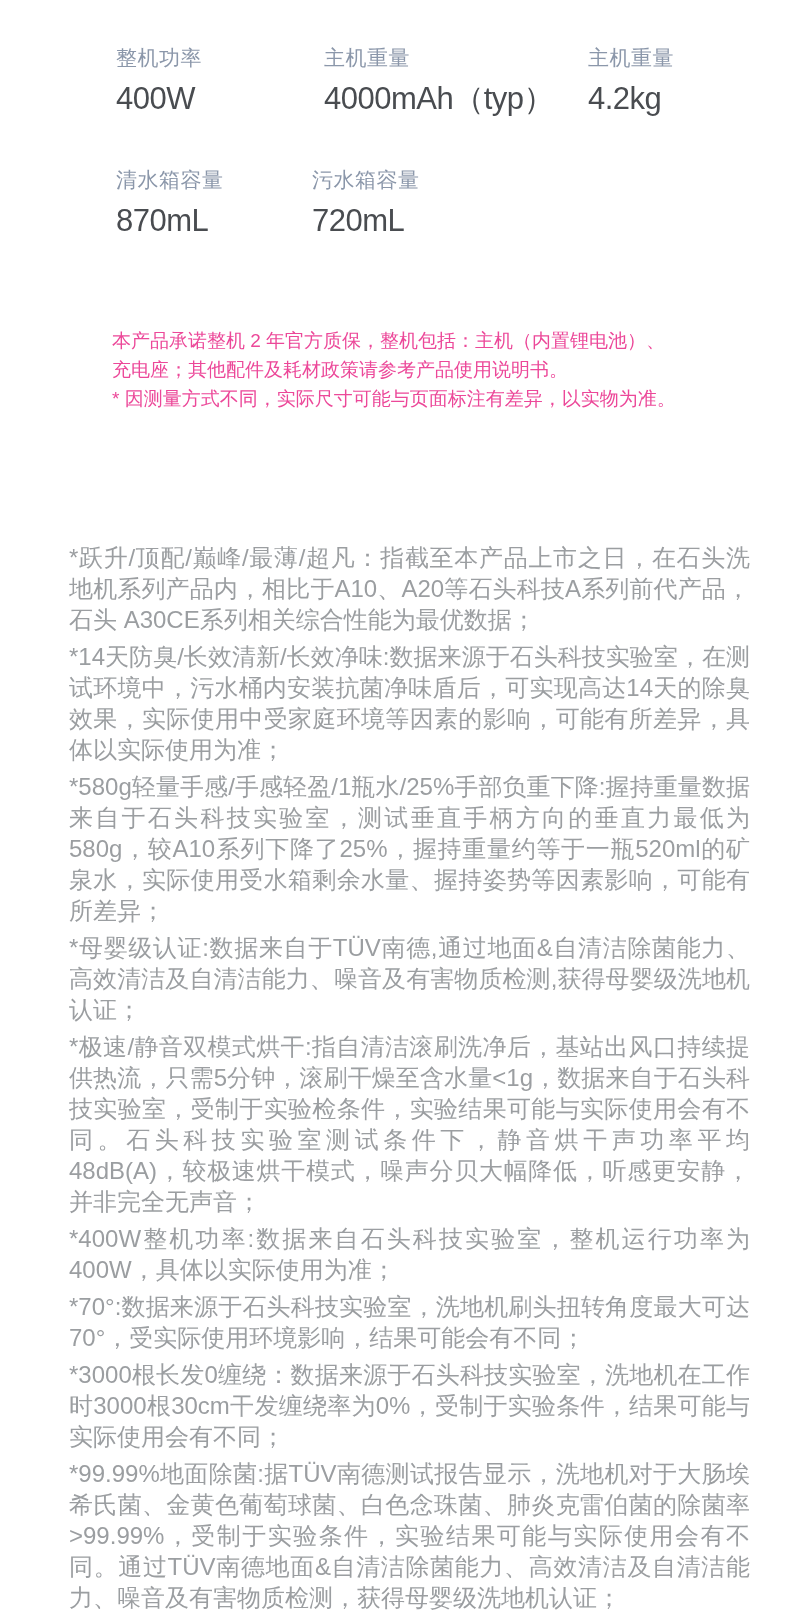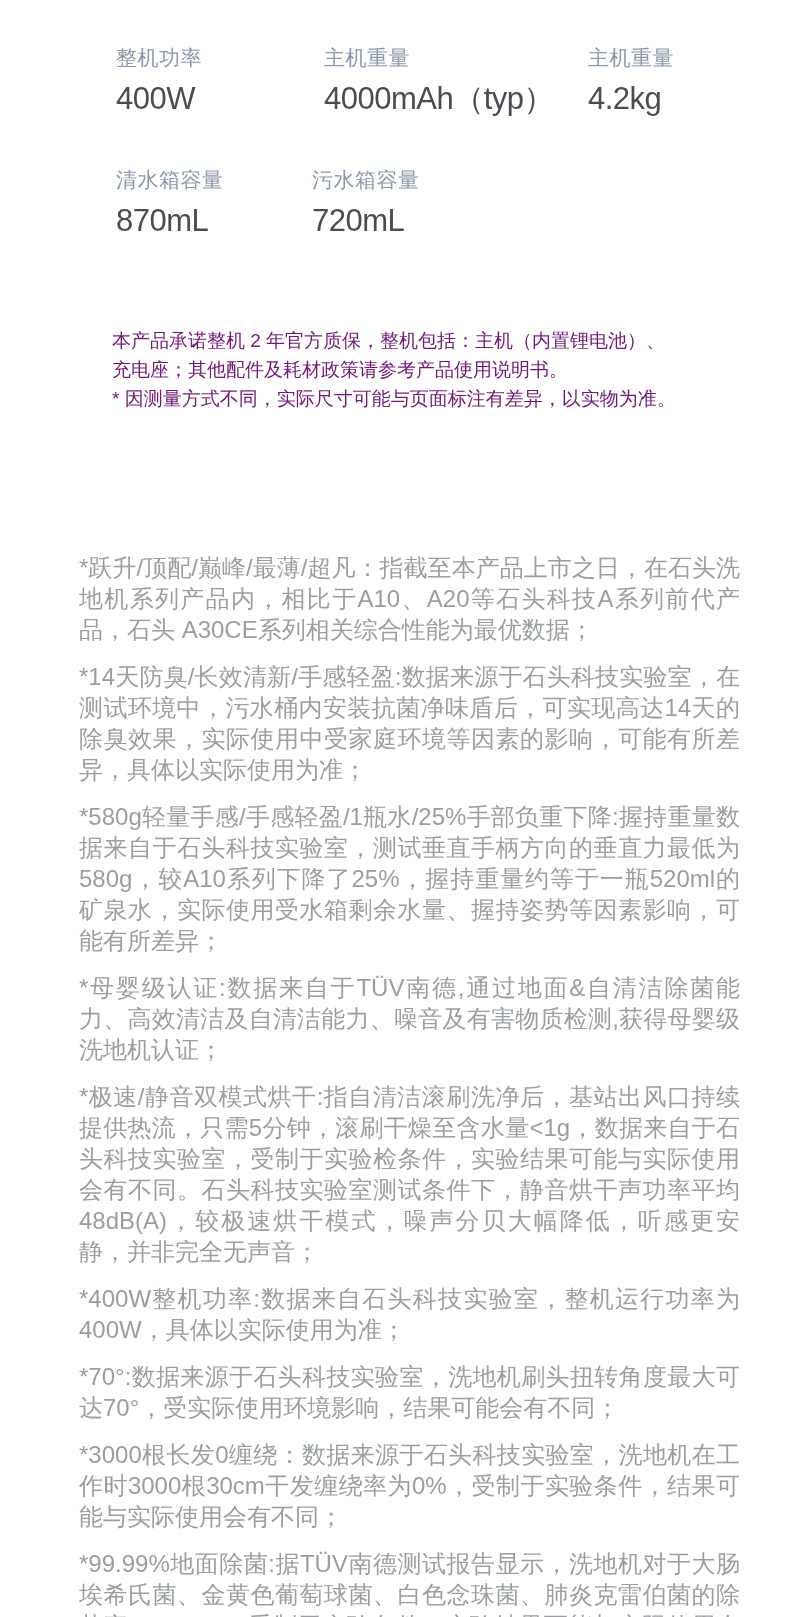--- a/index.html
+++ b/index.html
@@ -25,35 +25,35 @@
     color: #494c50;
     letter-spacing: -0.5px;
   }
   .warranty {
     position: absolute;
     left: 112px;
     top: 326px;
     width: 580px;
     font-size: 19px;
     line-height: 29px;
-    color: #701a75;
+    color: #ec4899;
     white-space: pre-line;
   }
   .disclaimer {
     position: absolute;
     left: 63px;
     top: 536px;
     width: 693px;
     font-size: 24px;
     line-height: 31px;
     color: #9b9ea1;
     text-align: justify;
     text-justify: inter-ideograph;
   }
-  .disclaimer p { margin: 16px; padding: 0; }
+  .disclaimer p { margin: 6px; padding: 0; }
 </style>
 </head>
 <body>
 
 <div class="page">
 
   <section>
     <div class="spec" style="left:116px; top:45px;">
       <div class="spec-label">整机功率</div>
       <div class="spec-value">400W</div>
@@ -75,21 +75,21 @@
       <div class="spec-value">720mL</div>
     </div>
   </section>
 
   <div class="warranty">本产品承诺整机 2 年官方质保，整机包括：主机（内置锂电池）、
 充电座；其他配件及耗材政策请参考产品使用说明书。
 * 因测量方式不同，实际尺寸可能与页面标注有差异，以实物为准。</div>
 
   <div class="disclaimer">
       <p>*跃升/顶配/巅峰/最薄/超凡：指截至本产品上市之日，在石头洗地机系列产品内，相比于A10、A20等石头科技A系列前代产品，石头 A30CE系列相关综合性能为最优数据；</p>
-      <p>*14天防臭/长效清新/手感轻盈:数据来源于石头科技实验室，在测试环境中，污水桶内安装抗菌净味盾后，可实现高达14天的除臭效果，实际使用中受家庭环境等因素的影响，可能有所差异，具体以实际使用为准；</p>
+      <p>*14天防臭/长效清新/长效净味:数据来源于石头科技实验室，在测试环境中，污水桶内安装抗菌净味盾后，可实现高达14天的除臭效果，实际使用中受家庭环境等因素的影响，可能有所差异，具体以实际使用为准；</p>
       <p>*580g轻量手感/手感轻盈/1瓶水/25%手部负重下降:握持重量数据来自于石头科技实验室，测试垂直手柄方向的垂直力最低为580g，较A10系列下降了25%，握持重量约等于一瓶520ml的矿泉水，实际使用受水箱剩余水量、握持姿势等因素影响，可能有所差异；</p>
       <p>*母婴级认证:数据来自于TÜV南德,通过地面&amp;自清洁除菌能力、高效清洁及自清洁能力、噪音及有害物质检测,获得母婴级洗地机认证；</p>
       <p>*极速/静音双模式烘干:指自清洁滚刷洗净后，基站出风口持续提供热流，只需5分钟，滚刷干燥至含水量&lt;1g，数据来自于石头科技实验室，受制于实验检条件，实验结果可能与实际使用会有不同。石头科技实验室测试条件下，静音烘干声功率平均48dB(A)，较极速烘干模式，噪声分贝大幅降低，听感更安静，并非完全无声音；</p>
       <p>*400W整机功率:数据来自石头科技实验室，整机运行功率为400W，具体以实际使用为准；</p>
       <p>*70°:数据来源于石头科技实验室，洗地机刷头扭转角度最大可达70°，受实际使用环境影响，结果可能会有不同；</p>
       <p>*3000根长发0缠绕：数据来源于石头科技实验室，洗地机在工作时3000根30cm干发缠绕率为0%，受制于实验条件，结果可能与实际使用会有不同；</p>
       <p>*99.99%地面除菌:据TÜV南德测试报告显示，洗地机对于大肠埃希氏菌、金黄色葡萄球菌、白色念珠菌、肺炎克雷伯菌的除菌率&gt;99.99%，受制于实验条件，实验结果可能与实际使用会有不同。通过TÜV南德地面&amp;自清洁除菌能力、高效清洁及自清洁能力、噪音及有害物质检测，获得母婴级洗地机认证；</p>
     </div>
 
 </div>

